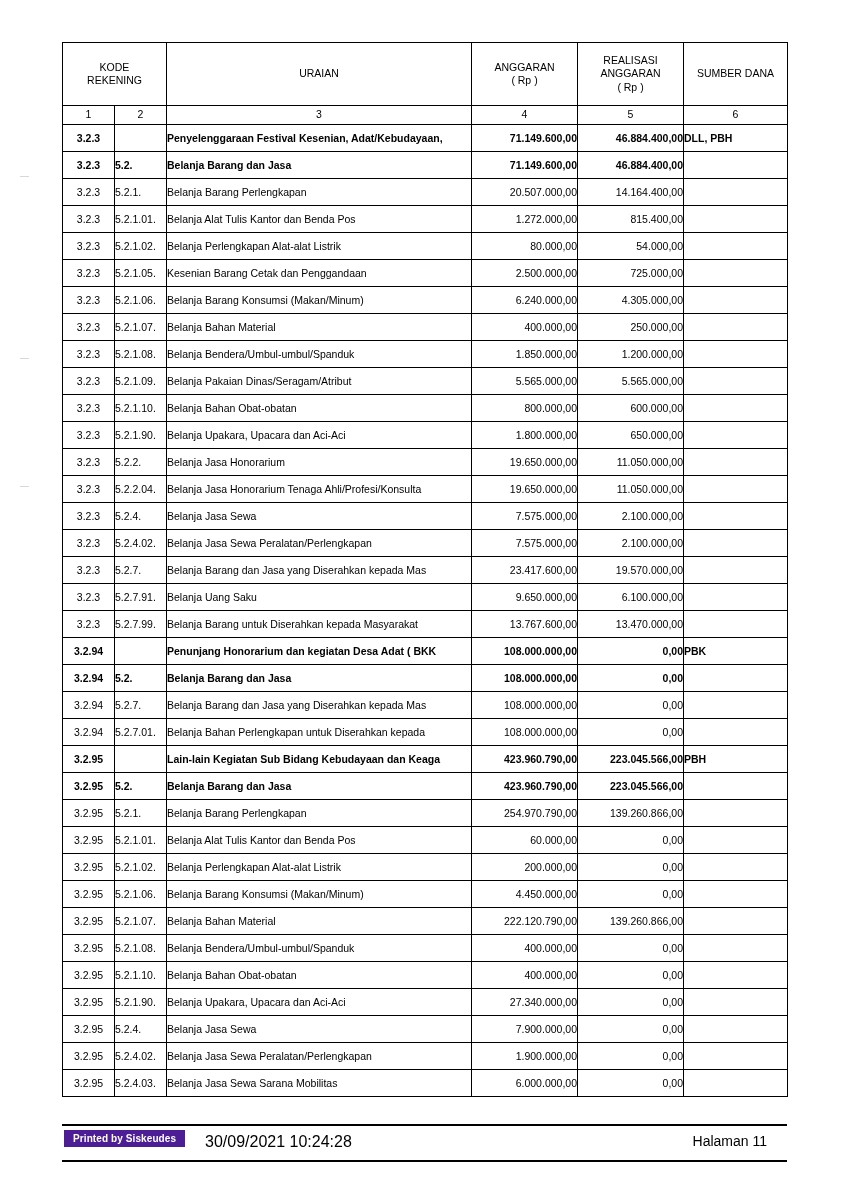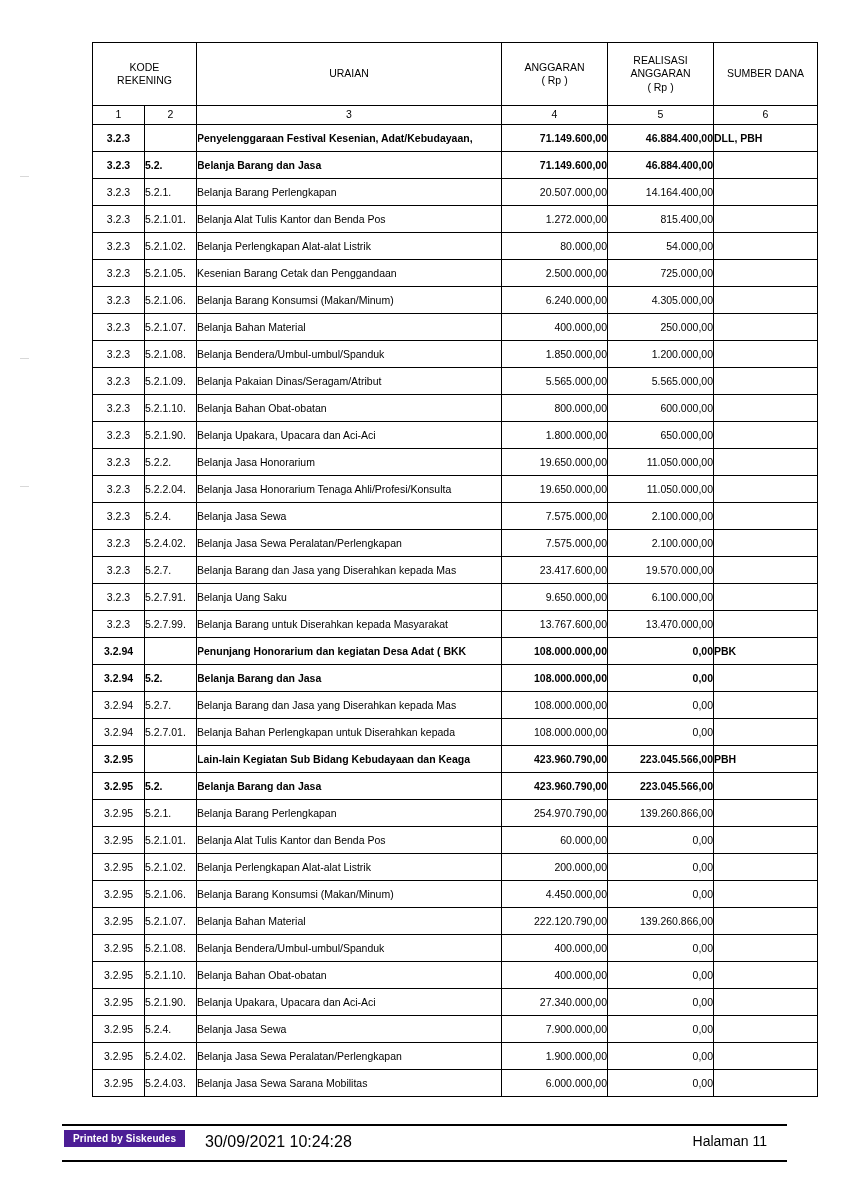--- a/index.html
+++ b/index.html
@@ -22,21 +22,20 @@
     width: 849px;
     height: 1200px;
   }
   .report-table {
     position: absolute;
     left: 62px;
     top: 42px;
     width: 725px;
     border-collapse: collapse;
     table-layout: fixed;
-    margin-left: 30px;
   }
   .report-table td, .report-table th {
     border: 1px solid #000000;
     padding: 0;
     vertical-align: middle;
     font-size: 10.5px;
     font-weight: normal;
   }
   
   col.c-kode   { width: 52px; }
@@ -88,21 +87,21 @@
   .cell-sumber {
     text-align: left;
     padding-left: 6px;
     font-size: 10.5px;
     white-space: nowrap;
   }
   tr.bold td {
     font-weight: bold;
   }
   
-  .ind-0 { padding-left: 8px; border-radius: 12px; }
+  .ind-0 { padding-left: 8px; }
   .ind-1 { padding-left: 18px; }
   .ind-2 { padding-left: 26px; }
 
   
   .footer {
     position: absolute;
     left: 62px;
     top: 1124px;
     width: 725px;
     height: 40px;

